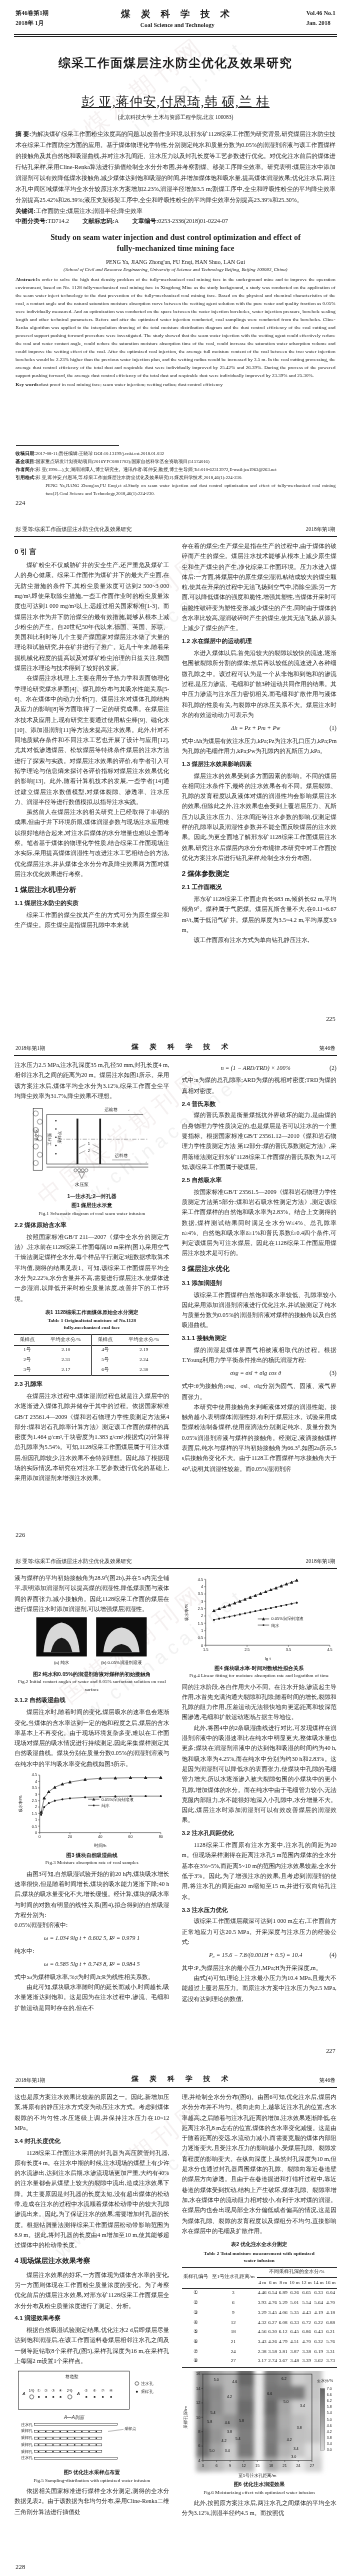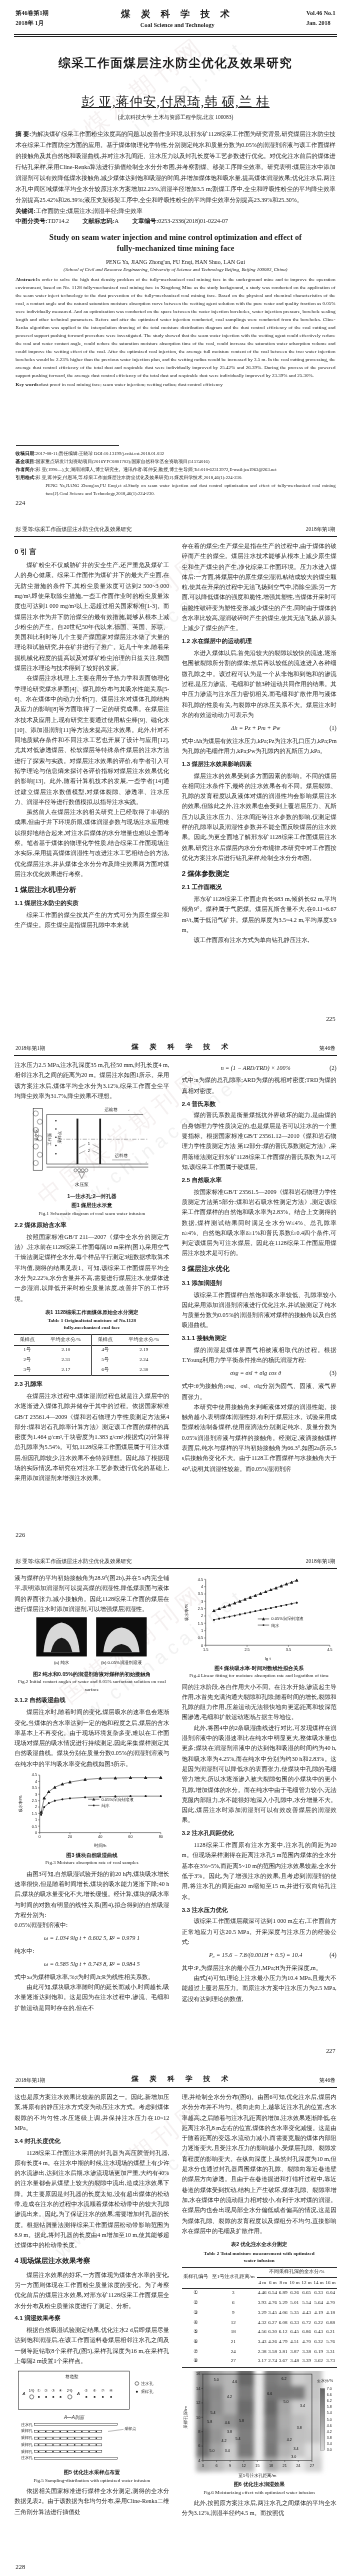--- a/index.html
+++ b/index.html
@@ -97,21 +97,21 @@
     <div class="authors">彭    亚,蒋仲安,付恩琦,韩    硕,兰    桂</div>
     <div class="affil">(北京科技大学 土木与资源工程学院,北京    100083)</div>
     <p class="absblock"><b>摘    要:</b><span>为解决煤矿综采工作面粉尘浓度高的问题,以改善作业环境,以邢东矿1128综采工作面为研究背景,研究煤层注水防尘技术在综采工作面防尘方面的应用。基于煤体物理化学特性,分别测定纯水和质量分数为0.05%的润湿剂溶液与该工作面煤样的接触角及其自然饱和吸湿曲线,并对注水孔间距、注水压力以及封孔长度等工艺参数进行优化。对优化注水前后的煤体进行钻孔采样,采用Cline-Renka算法进行插值绘制全水分分布图,并考察割煤、移架工序降尘效率。研究表明:煤层注水中添加润湿剂可以有效降低煤水接触角,减少煤体达到饱和吸湿的时间,并增加煤体饱和吸水量,提高煤体润湿效果;优化注水后,两注水孔中间区域煤体平均全水分较原注水方案增加2.23%,润湿半径增加3.5 m;割煤工序中,全尘和呼吸性粉尘的平均降尘效率分别提高25.42%和26.39%;液压支架移架工序中,全尘和呼吸性粉尘的平均降尘效率分别提高23.39%和25.30%。</span></p>
     <p class="kwline"><b>关键词:</b><span>工作面防尘;煤层注水;润湿半径;降尘效率</span></p>
     <div class="clcline">
       <span><b>中图分类号:</b><span>TD714.2</span></span>
       <span><b>文献标志码:</b><span>A</span></span>
       <span><b>文章编号:</b><span>0253-2336(2018)01-0224-07</span></span>
     </div>
     <div class="entitle">
-      <div>Study on seam water injection and mine control optimization and effect of</div>
+      <div>Study on seam water injection and dust control optimization and effect of</div>
         <div>fully-mechanized time mining face</div>
     </div>
     <div class="enauth">PENG Ya, JIANG Zhong'an, FU Enqi, HAN Shuo, LAN Gui</div>
     <div class="enaffil">(School of Civil and Resource Engineering, University of Science and Technology Beijing, Beijing    100083, China)</div>
     <p class="enabs"><b>Abstract:</b><span>In order to solve the high dust density problem of the fully-mechanized coal mining face in the underground mine and to improve the operation environment, based on No. 1128 fully-mechanized coal mining face in Xingdong Mine as the study background, a study was conducted on the application of the seam water inject technology to the dust prevention of the fully-mechanized coal mining face. Based on the physical and chemical characteristics of the coal, a contact angle and the natural saturation moisture absorption curve between the wetting agent solution with the pure water and quality fraction as 0.05% were individually measured. And an optimization was conducted on the space between the water injection boreholes, water injection pressure, borehole sealing length and other technical parameters. Before and after the optimized water injection conducted, coal samplings were conducted from the boreholes. Cline-Renka algorithm was applied to the interpolation drawing of the total moisture distribution diagram and the dust control efficiency of the coal cutting and powered support pushing forward procedure were investigated. The study showed that the seam water injection with the wetting agent could effectively reduce the coal and water contact angle, could reduce the saturation moisture absorption time of the coal, could increase the saturation water adsorption volume and could improve the wetting effect of the coal. After the optimized coal injection, the average full moisture content of the coal between the two water injection boreholes would be 2.23% higher than the previous water injection plan, and the wetting radius would be increased by 3.5 m. In the coal cutting processing, the average dust control efficiency of the total dust and respirable dust were individually improved by 25.42% and 26.39%. During the process of the powered support pushing forward, the average dust control efficiency of the total dust and respirable dust were individually improved by 23.39% and 25.30%.</span></p>
     <p class="enabs" style="margin-top:1px"><b>Key words:</b><span>dust proof in coal mining face; seam water injection; wetting radius; dust control efficiency</span></p>
   </div>
   <div class="fnote">
     <div class="bar"></div>
     <p><b>收稿日期:</b><span>2017-08-11;责任编辑:王晓珍      DOI:10.13199/j.cnki.cst.2018.01.032</span></p>

